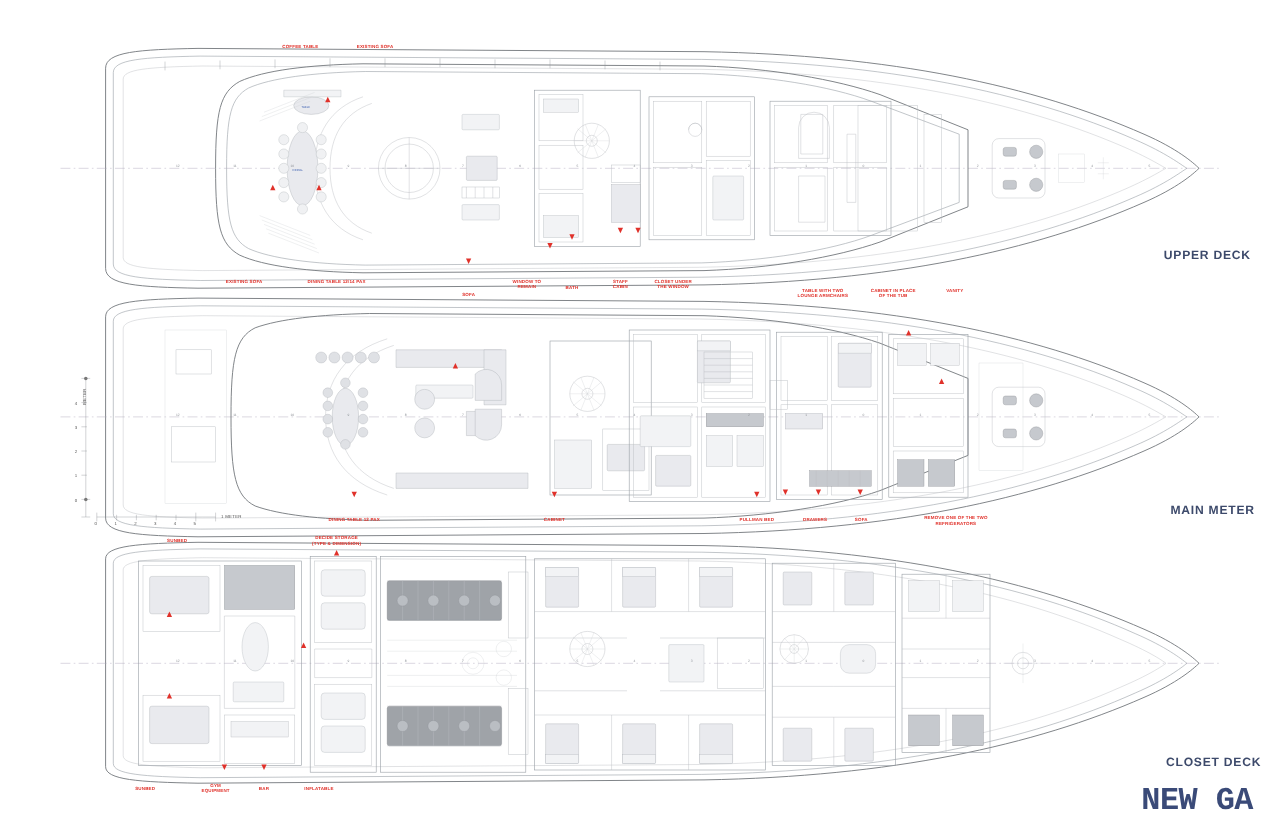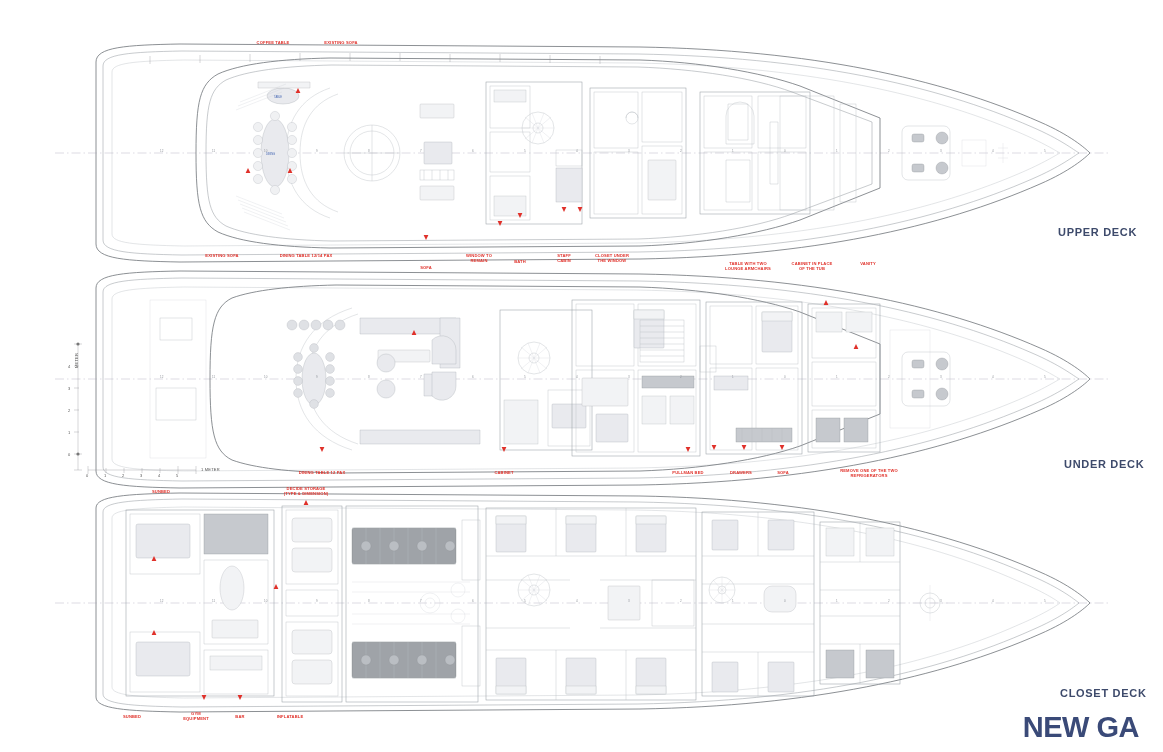--- a/index.html
+++ b/index.html
@@ -10,21 +10,21 @@
 
   
   .deck-title{position:absolute;color:#3d4a6b;font-weight:bold;font-size:11px;
               letter-spacing:.7px;white-space:nowrap;}
   
   .anno{position:absolute;color:#e0312a;font-weight:bold;font-size:4.1px;
         letter-spacing:.15px;line-height:1.32;text-align:center;white-space:pre;
         transform:translateX(-50%);}
   
   .brand{position:absolute;right:24px;bottom:8px;color:#3a4a78;font-weight:bold;
-         font-size:29px;letter-spacing:-.5px;font-family:Liberation Sans, sans-serif;}
+         font-size:29px;letter-spacing:-.5px;font-family:Liberation Mono, monospace;}
 
   
   .ruler-txt{position:absolute;color:#555;font-size:4px;letter-spacing:.2px;white-space:nowrap;}
   .ruler-v{position:absolute;color:#555;font-size:4px;letter-spacing:.2px;
            white-space:nowrap;transform-origin:0 0;transform:rotate(-90deg);}
 
   
   svg{position:absolute;left:0;top:0;width:1163px;height:752px;overflow:visible;}
   .hull{fill:none;stroke:#6f7479;stroke-width:.8;}
   .hull2{fill:none;stroke:#9aa0a6;stroke-width:.55;}
@@ -611,21 +611,21 @@
       <line class="tick" x1="78" y1="344" x2="78" y2="470"></line>
       <g class="tick">
         <path d="M74 344 h8 M74 366 h5 M74 388 h5 M74 410 h5 M74 432 h5 M74 454 h8 M74 470 h8"></path>
       </g>
       <circle cx="78" cy="344" r="1.6" fill="#777"></circle>
       <circle cx="78" cy="454" r="1.6" fill="#777"></circle>
     </g>
   </svg>
 
   <div class="deck-title" style="left:1058px;top:226px;">UPPER DECK</div>
-  <div class="deck-title" style="left:1064px;top:458px;">UNDER DECK</div>
+  <div class="deck-title" style="left:1064px;top:458px;">MAIN METER</div>
   <div class="deck-title" style="left:1060px;top:687px;">CLOSET DECK</div>
 
   <div class="brand">NEW GA</div>
 
   <div class="ruler-txt" style="left:201px;top:467px;">1 METER</div>
   <div class="ruler-v" style="left:74px;top:368px;">METER</div>
   <div class="ruler-txt" style="left:86px;top:473px;">0</div>
   <div class="ruler-txt" style="left:104px;top:473px;">1</div>
   <div class="ruler-txt" style="left:122px;top:473px;">2</div>
   <div class="ruler-txt" style="left:140px;top:473px;">3</div>

